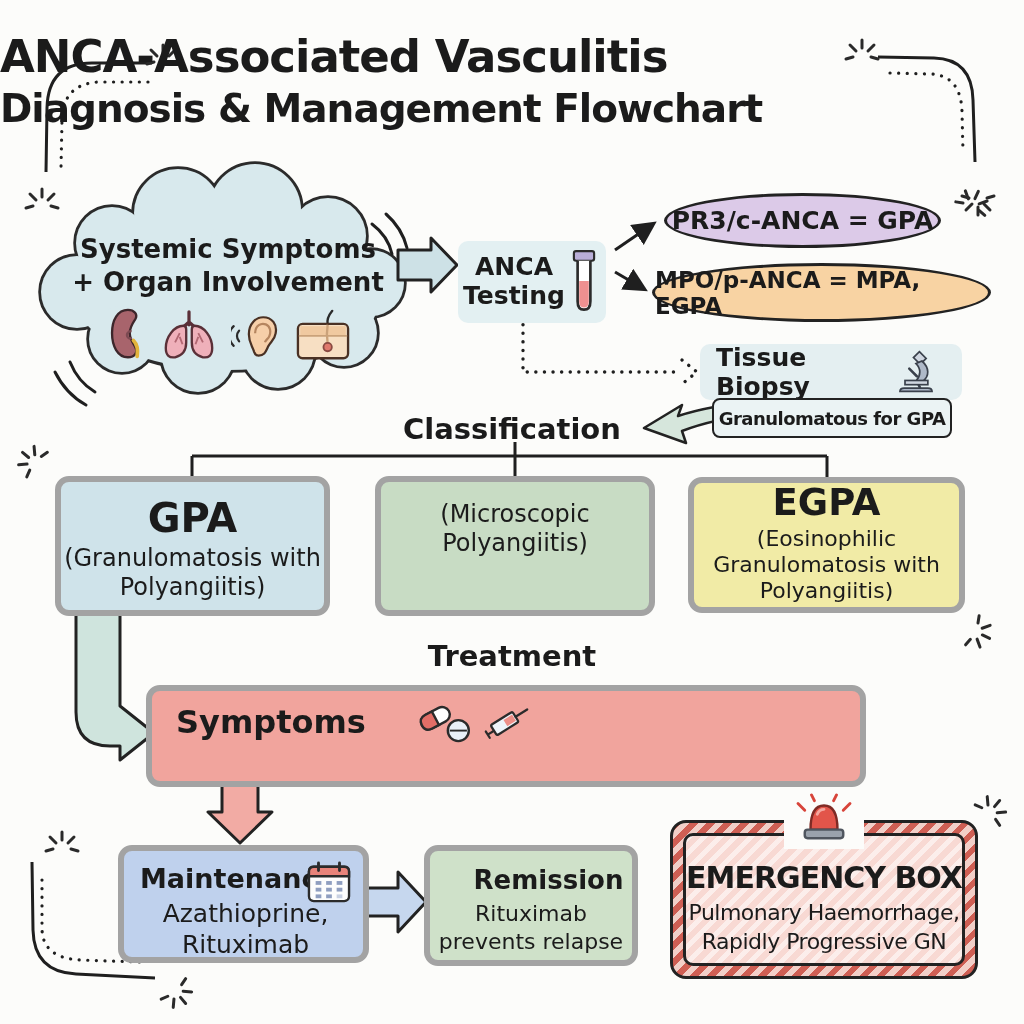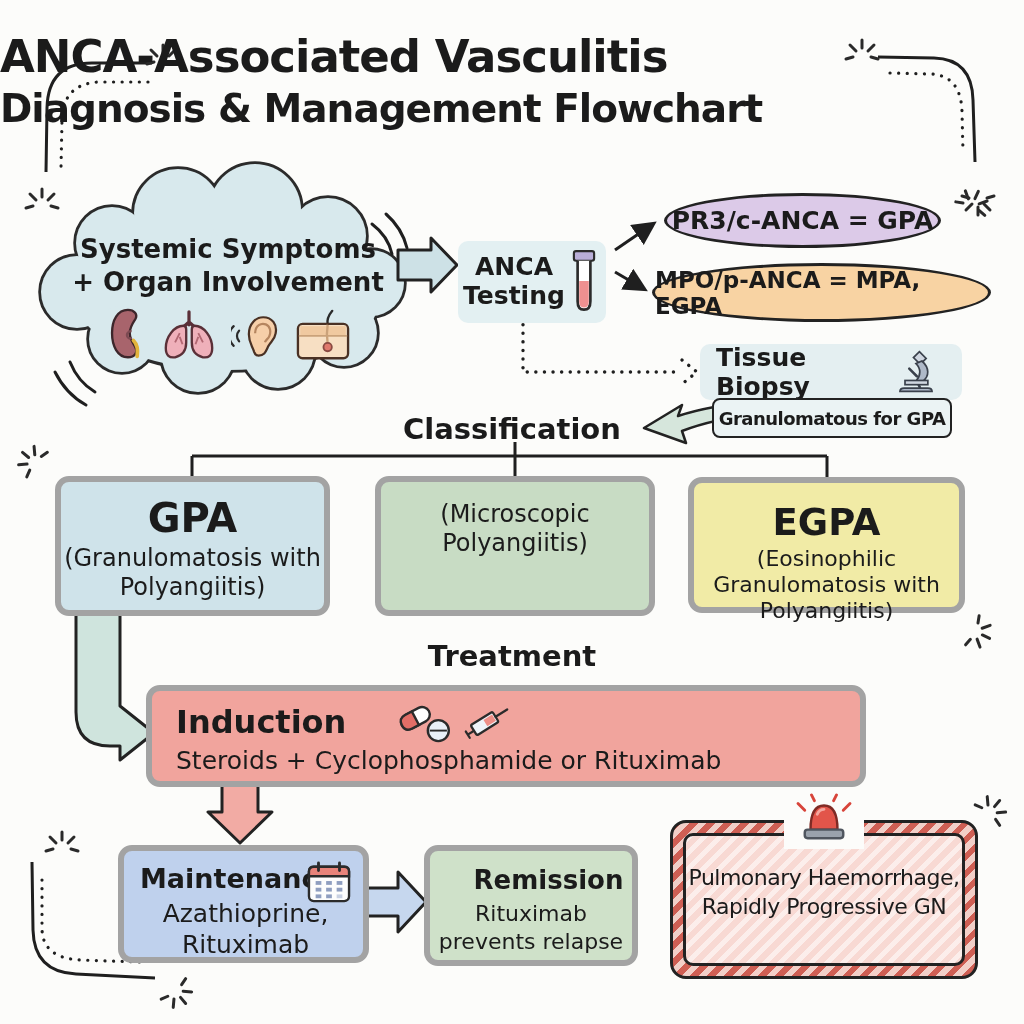--- a/index.html
+++ b/index.html
@@ -43,21 +43,21 @@
   
   .classif{left:0;right:0;top:412px;text-align:center;font-size:29px;font-weight:bold;}
   .treat{left:0;right:0;top:639px;text-align:center;font-size:29px;font-weight:bold;}
 
   
   .cbox{padding-top:14px;text-align:center;}
   .cbox .abbr{font-size:40px;font-weight:bold;line-height:1.1;}
   .cbox .full{font-size:24px;line-height:1.22;margin-top:4px;}
   .gpa{left:55px;top:476px;width:275px;height:140px;background:#cfe3ea;}
   .mpa{left:375px;top:476px;width:280px;height:140px;background:#c8dcc4;}
-  .egpa{left:688px;top:477px;width:277px;height:136px;background:#f1eba6;padding-top:20px;}
+  .egpa{left:688px;top:477px;width:277px;height:136px;background:#f1eba6;padding-top:0;}
   .egpa .abbr{font-size:37px;}
   .egpa .full{font-size:22px;line-height:1.2;margin-top:2px;}
 
   
   .induction{left:146px;top:685px;width:720px;height:102px;background:#f1a49d;padding:9px 0 0 24px;}
   .ind-row{display:flex;align-items:center;gap:16px;}
   .induction .t{font-size:32px;font-weight:bold;}
   .induction .d{font-size:25px;margin-top:2px;}
   .ind-icons{display:flex;align-items:center;gap:10px;margin-left:34px;}
 
@@ -262,41 +262,40 @@
   </div>
   <div class="node box cbox egpa">
     <div class="abbr">EGPA</div>
     <div class="full">(Eosinophilic Granulomatosis with Polyangiitis)</div>
   </div>
 
   <div class="node treat">Treatment</div>
 
   <div class="node box induction">
     <div class="ind-row">
-      <span class="t">Induction</span>
+      <span class="t">Symptoms</span>
       <span class="ind-icons">
         <svg width="56" height="42" viewBox="0 0 58 44">
           <g transform="rotate(-28 20 18)">
             <rect x="4" y="10" width="32" height="16" rx="8" fill="#ffffff" stroke="#2b2b2b" stroke-width="2.5"></rect>
             <path d="M 20 10 L 12 10 Q 4 10 4 18 Q 4 26 12 26 L 20 26 Z" fill="#e26e67" stroke="#2b2b2b" stroke-width="2.5"></path>
           </g>
           <circle cx="44" cy="31" r="11" fill="#e9f0f8" stroke="#2b2b2b" stroke-width="2.5"></circle>
           <path d="M 35 31 L 53 31" stroke="#2b2b2b" stroke-width="2"></path>
         </svg>
         <svg width="52" height="44" viewBox="0 0 56 48">
           <g transform="rotate(-32 28 24)">
             <path d="M 2 20 L 2 28 M 2 24 L 10 24" stroke="#2b2b2b" stroke-width="2.5" stroke-linecap="round"></path>
             <rect x="10" y="17" width="28" height="13" rx="2" fill="#eef4fa" stroke="#2b2b2b" stroke-width="2.5"></rect>
             <rect x="25" y="19.5" width="11" height="8" fill="#ee8f88"></rect>
             <path d="M 38 23.5 L 53 23.5" stroke="#2b2b2b" stroke-width="2.5" stroke-linecap="round"></path>
           </g>
         </svg>
       </span>
     </div>
-    <div class="d">Steroids + Cyclophosphamide or Rituximab</div>
   </div>
 
   <div class="node box maint">
     <div class="t">Maintenance</div>
     <span class="cal">
       <svg width="44" height="42" viewBox="0 0 46 44">
         <rect x="2" y="6" width="42" height="36" rx="5" fill="#fdfdfd" stroke="#2b2b2b" stroke-width="2.5"></rect>
         <path d="M 2 11 Q 2 6 7 6 L 39 6 Q 44 6 44 11 L 44 16 L 2 16 Z" fill="#e8837a" stroke="#2b2b2b" stroke-width="2.5"></path>
         <path d="M 12 2 L 12 10 M 34 2 L 34 10" stroke="#2b2b2b" stroke-width="3" stroke-linecap="round"></path>
         <g fill="#8f9ec0">
@@ -342,20 +341,21 @@
             <path d="M 52 18 L 59 11"></path>
           <path d="M 22 8 L 19 2"></path>
             <path d="M 42 8 L 45 2"></path>
         </g>
         <path d="M 18 38 Q 18 13 32 13 Q 46 13 46 38 Z" fill="#e2554a" stroke="#7e2b25" stroke-width="2.5"></path>
         <path d="M 25 22 Q 27 17 32 17" fill="none" stroke="#f4a79f" stroke-width="3" stroke-linecap="round"></path>
         <rect x="12" y="38" width="40" height="9" rx="3" fill="#9aa2ac" stroke="#4f555e" stroke-width="2.5"></rect>
       </svg>
     </span>
     <div class="inner">
+      <div class="t">EMERGENCY BOX</div>
       <div class="d">
         <div>Pulmonary Haemorrhage,</div>
         <div>Rapidly Progressive GN</div>
       </div>
     </div>
   </div>
 
 </div>
 
 </body></html>

